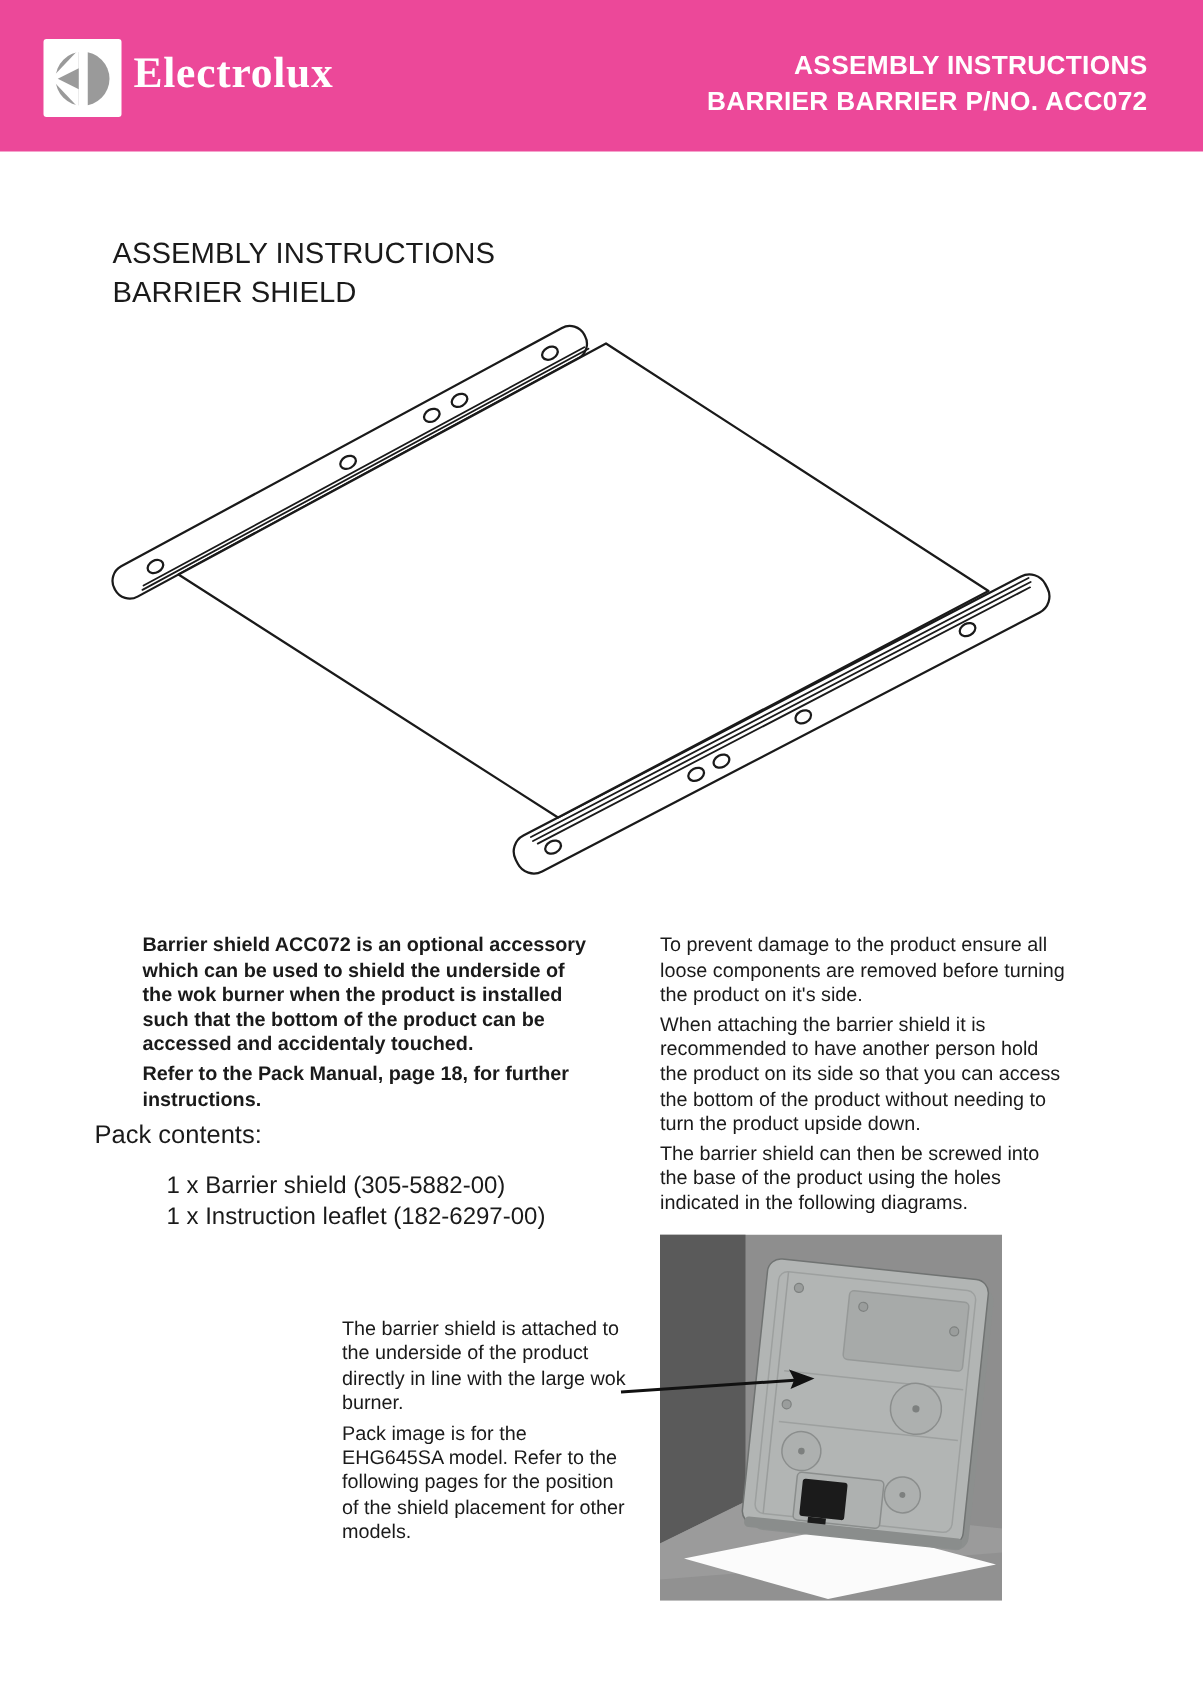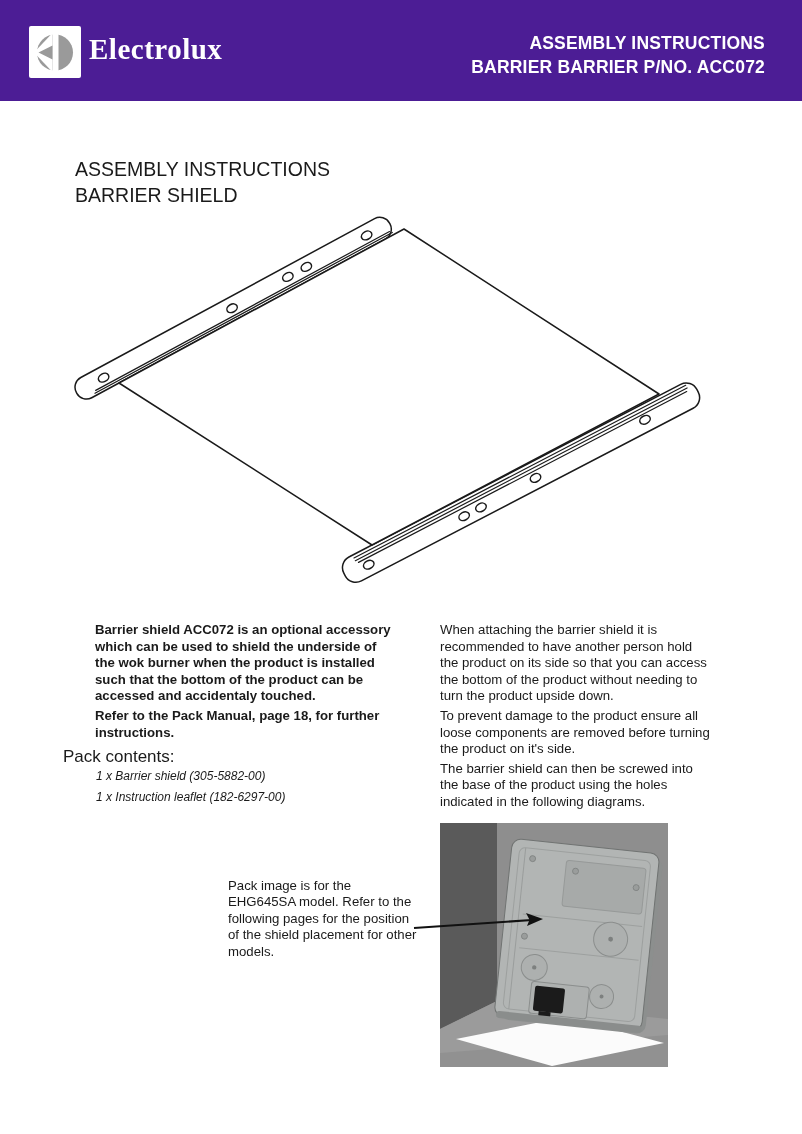--- a/index.html
+++ b/index.html
@@ -4,21 +4,21 @@
 <style>
   html,body{margin:0;padding:0;background:#ffffff;}
   .page{
     position:relative;width:802px;height:1134px;margin:0 auto;
     background:#ffffff;overflow:hidden;
     font-family:"Liberation Sans", sans-serif;color:#1a1a1a;
   }
   
   .topbar{
     position:absolute;left:0;top:0;width:802px;height:101px;
-    background:#4c1d95;
+    background:#ec4899;
   }
   .logo-box{
     position:absolute;left:29px;top:26px;width:52px;height:52px;
     background:#ffffff;border-radius:2px;
   }
   .logo-word{
     position:absolute;left:89px;top:33px;
     font-family:"Liberation Serif", serif;font-weight:600;
     font-size:29px;letter-spacing:0.5px;color:#ffffff;
   }
@@ -38,22 +38,22 @@
   .col{position:absolute;font-size:13.2px;line-height:16.6px;}
   .col p{margin:0 0 3px 0;}
   .col-left{left:95px;top:622px;width:302px;font-weight:bold;}
   .col-right{left:440px;top:622px;width:274px;}
   .pack-heading{
     position:absolute;left:63px;top:747px;
     font-size:17px;font-weight:normal;
   }
   .pack-list{
     position:absolute;left:95px;top:765px;width:320px;
-    list-style:none;margin:1px;padding:0;
-    font-size:12px;line-height:20.6px;font-style:italic;
+    list-style:none;margin:16px;padding:0;
+    font-size:16px;line-height:20.6px;
   }
   .caption{
     position:absolute;left:228px;top:878px;width:192px;
     font-size:13.2px;line-height:16.4px;
   }
   .caption p{margin:0 0 4px 0;}
   .arrow{position:absolute;left:406px;top:900px;z-index:3;}
   .photo{position:absolute;left:440px;top:823px;z-index:2;}
 </style>
 </head>
@@ -111,32 +111,33 @@
       <path d="M 404,229 L 659,394 L 372,545 L 119,383 Z"></path>
     </g>
   </svg>
 
   <div class="col col-left">
     <p>Barrier shield ACC072 is an optional accessory which can be used to shield the underside of the wok burner when the product is installed such that the bottom of the product can be accessed and accidentaly touched.</p>
     <p>Refer to the Pack Manual, page 18, for further instructions.</p>
   </div>
 
   <div class="col col-right">
+    <p>To prevent damage to the product ensure all loose components are removed before turning the product on it's side.</p>
     <p>When attaching the barrier shield it is recommended to have another person hold the product on its side so that you can access the bottom of the product without needing to turn the product upside down.</p>
-    <p>To prevent damage to the product ensure all loose components are removed before turning the product on it's side.</p>
     <p>The barrier shield can then be screwed into the base of the product using the holes indicated in the following diagrams.</p>
   </div>
 
   <div class="pack-heading">Pack contents:</div>
   <ul class="pack-list">
     <li>1 x Barrier shield (305-5882-00)</li>
     <li>1 x Instruction leaflet (182-6297-00)</li>
   </ul>
 
   <div class="caption">
+    <p>The barrier shield is attached to the underside of the product directly in line with the large wok burner.</p>
     <p>Pack image is for the EHG645SA model. Refer to the following pages for the position of the shield placement for other models.</p>
   </div>
 
   <svg class="arrow" width="145" height="42" viewBox="0 0 145 42">
     <line x1="8" y1="28" x2="126" y2="20" stroke="#111111" stroke-width="2"></line>
     <polygon points="137,19 120,13 123.5,19.8 121,26" fill="#111111"></polygon>
   </svg>
 
   <svg class="photo" width="228" height="244" viewBox="0 0 228 244">
 

